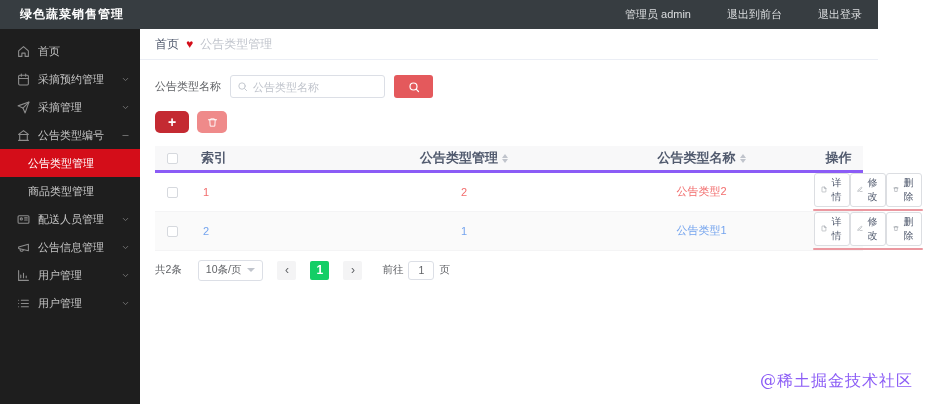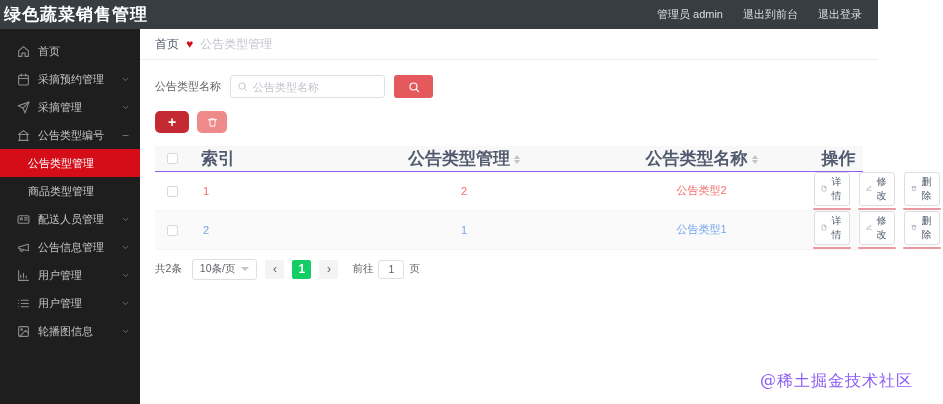--- a/index.html
+++ b/index.html
@@ -2,22 +2,22 @@
 <html><head>
 <meta charset="utf-8">
 <style>
   * { margin:0; padding:0; box-sizing:border-box; }
   body { font-family:"Liberation Sans", sans-serif; background:#fff; }
   .page { position:relative; width:943px; height:404px; background:#fff; overflow:hidden; }
 
   
   .app { position:absolute; left:0; top:0; width:878px; height:404px; display:flex; flex-direction:column; }
   .topbar { height:29px; background:#373d41; display:flex; align-items:center; flex:0 0 29px; }
-  .app-title { color:#fff; font-size:17px; font-weight:bold; margin-left:4px; letter-spacing:1px; }
-  .topbar-right { margin-left:auto; margin-right:16px; display:flex; gap:20px; font-size:11px; color:#dcdee0; }
+  .app-title { color:#fff; font-size:12px; font-weight:bold; margin-left:20px; letter-spacing:1px; }
+  .topbar-right { margin-left:auto; margin-right:16px; display:flex; gap:36px; font-size:11px; color:#dcdee0; }
   .topbar-right span { cursor:pointer; }
 
   .frame-body { flex:1; display:flex; min-height:0; }
 
   
   .sidebar { width:140px; background:#1e1e1e; color:#c5c5c5; font-size:11px; padding-top:8px; flex:0 0 140px; }
   .side-item { height:28px; display:flex; align-items:center; padding:0 10px 0 17px; gap:8px; cursor:pointer; }
   .side-item .slabel { white-space:nowrap; }
   .sicon { width:13px; height:13px; display:inline-flex; opacity:.8; flex:0 0 13px; }
   .sicon svg { width:13px; height:13px; stroke:#a9a9a9; fill:none; stroke-width:2; stroke-linecap:round; stroke-linejoin:round; }
@@ -43,46 +43,46 @@
   .btn-search svg { width:12px; height:12px; stroke:#fff; fill:none; stroke-width:2.4; stroke-linecap:round; }
 
   .toolbar { display:flex; align-items:center; gap:8px; margin:13px 0 0 15px; }
   .btn-add { width:34px; height:22px; background:#c42a32; color:#fff; border:none; border-radius:5px; font-size:14px; font-weight:bold; cursor:pointer; display:flex; align-items:center; justify-content:center; }
   .btn-batch-del { width:30px; height:22px; background:#ef8a8a; border:none; border-radius:5px; cursor:pointer; display:flex; align-items:center; justify-content:center; }
   .btn-batch-del svg { width:11px; height:11px; stroke:#fff; fill:none; stroke-width:2; stroke-linecap:round; }
 
   
   .table-wrap { margin:13px 15px 0 15px; font-size:11px; }
   table { width:100%; border-collapse:collapse; table-layout:fixed; }
-  thead th { background:#f8f8f9; color:#515a6e; font-weight:bold; height:25px; font-size:17px; border-bottom:1px solid #8b5cf6; }
+  thead th { background:#f8f8f9; color:#515a6e; font-weight:bold; height:25px; font-size:13px; border-bottom:3px solid #8b5cf6; }
   th.c-cb, td.c-cb { width:34px; text-align:center; }
   th.c-index { width:150px; text-align:left; padding-left:12px; }
   td.c-index { text-align:left; padding-left:14px; }
   th.c-code, td.c-code { width:250px; text-align:center; }
   th.c-name, td.c-name { width:225px; text-align:center; }
   th.c-ops, td.c-ops { text-align:center; }
   tbody td { height:30px; border-bottom:1px solid #f4f4f5; }
   tr.row-normal { background:#fafafa; }
   tr.row-hot td a { color:#f26d6d; }
   tr.row-normal td a { color:#74a4ee; }
   td a { text-decoration:none; cursor:pointer; }
   .cb { display:inline-block; width:11px; height:11px; border:1px solid #d6d9de; border-radius:2px; background:#fff; vertical-align:middle; cursor:pointer; }
   .sort { display:inline-flex; flex-direction:column; gap:1px; margin-left:4px; vertical-align:middle; }
   .sort i { display:block; width:0; height:0; border-left:3px solid transparent; border-right:3px solid transparent; }
   .sort .up { border-bottom:4px solid #c0c4cc; }
   .sort .dn { border-top:4px solid #c0c4cc; }
 
-  .ops-group { display:inline-flex; gap:9px; }
+  .ops-group { display:inline-flex; }
   .action-wrap { display:inline-flex; flex-direction:column; align-items:center; }
   .btn-op { display:inline-flex; align-items:center; gap:3px; background:#fff; border:1px solid #dcdee2; border-radius:3px; padding:2px 6px; font-size:10px; color:#515a6e; cursor:pointer; }
   .btn-op svg { width:9px; height:9px; stroke:#8a8f99; fill:none; stroke-width:2; stroke-linecap:round; stroke-linejoin:round; }
   .action-underline { height:2px; width:108%; background:#eb98a0; margin-top:2px; border-radius:1px; }
 
   
-  .pagination { display:flex; align-items:center; gap:8px; margin:9px 0 0 15px; font-size:10.5px; color:#606266; }
+  .pagination { display:flex; align-items:center; gap:14px; margin:9px 0 0 15px; font-size:10.5px; color:#606266; }
   .pg-total { margin-right:2px; }
   .pg-size { display:flex; align-items:center; gap:6px; border:1px solid #dcdfe6; border-radius:3px; padding:2px 7px; height:21px; cursor:pointer; color:#606266; }
   .pg-size .caret { width:0; height:0; border-left:4px solid transparent; border-right:4px solid transparent; border-top:4px solid #c0c4cc; }
   .pg-btn { width:19px; height:19px; display:flex; align-items:center; justify-content:center; background:#f4f4f5; color:#606266; border:none; border-radius:2px; font-size:12px; cursor:pointer; }
   .pg-btn.active { background:#13ce66; color:#fff; font-weight:bold; }
   .pg-goto { display:flex; align-items:center; gap:5px; margin-left:6px; }
   .pg-goto input { width:26px; height:19px; border:1px solid #dcdfe6; border-radius:3px; text-align:center; font-size:10.5px; color:#606266; outline:none; }
 
   
   .watermark { position:absolute; right:30px; bottom:12px; font-family:"DejaVu Serif", serif; font-size:16px; color:#8b5cf6; letter-spacing:1px; }
@@ -221,35 +221,20 @@
               </svg>
             </span>
           <span class="slabel">用户管理</span>
           <span class="chev">
               <svg viewBox="0 0 24 24">
                 <polyline points="6 9 12 15 18 9"></polyline>
               </svg>
             </span>
         </div>
 
-        <div class="side-item">
-          <span class="sicon">
-              <svg viewBox="0 0 24 24">
-                <rect x="3" y="3" width="18" height="18" rx="2"></rect>
-                <circle cx="8.5" cy="8.5" r="1.5"></circle>
-                <path d="M21 15l-5-5L5 21"></path>
-              </svg>
-            </span>
-          <span class="slabel">轮播图信息</span>
-          <span class="chev">
-              <svg viewBox="0 0 24 24">
-                <polyline points="6 9 12 15 18 9"></polyline>
-              </svg>
-            </span>
-        </div>
       </div>
 
       <div class="main">
 
         <div class="breadcrumb">
           <span class="bc-home">首页</span>
           <span class="bc-heart">♥</span>
           <span class="bc-current">公告类型管理</span>
         </div>
 

